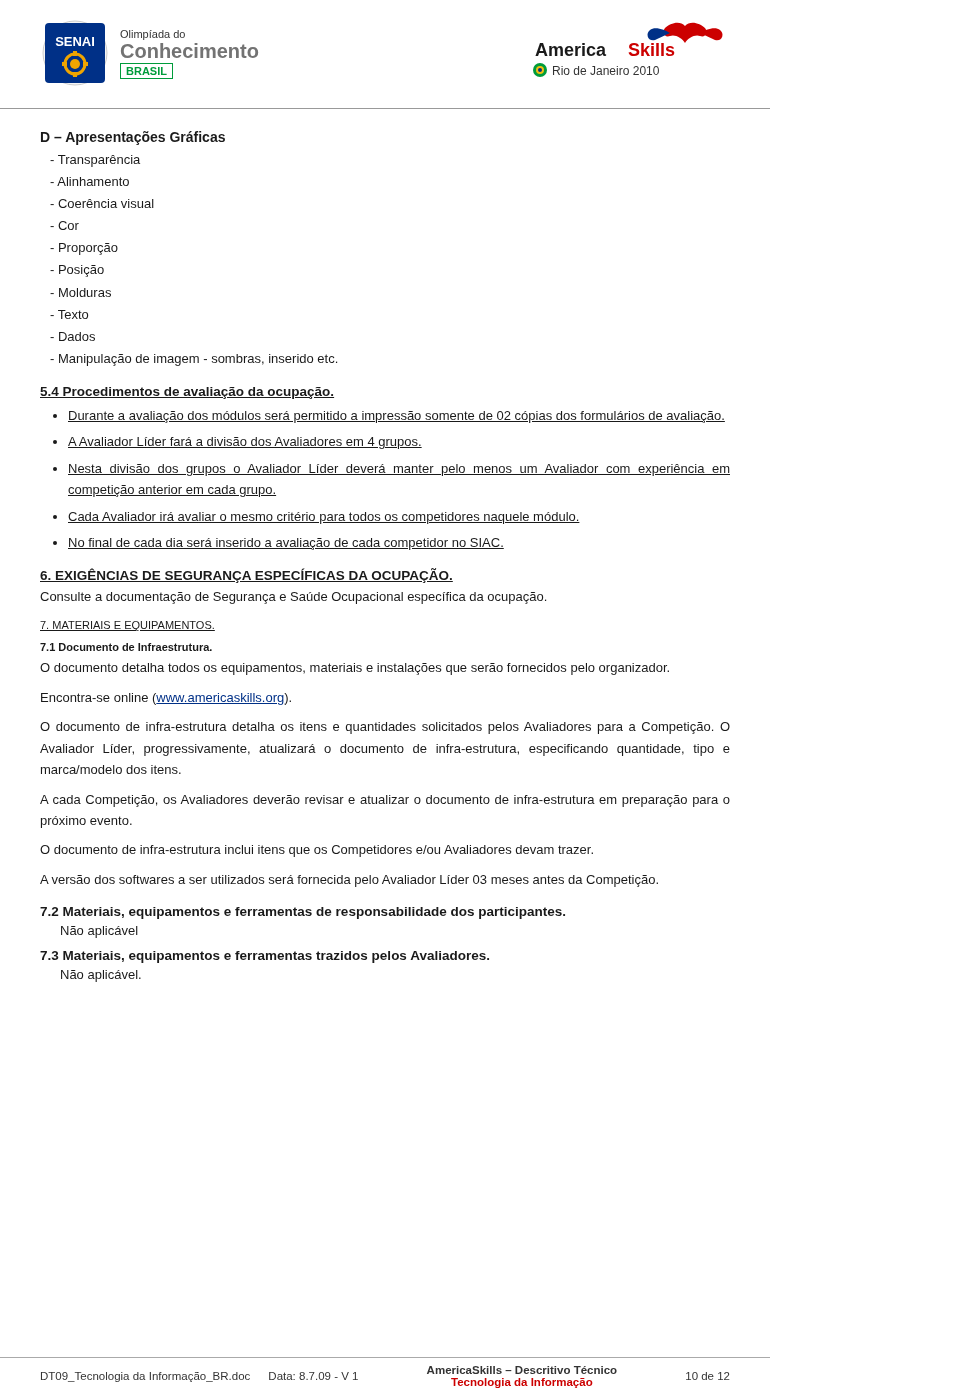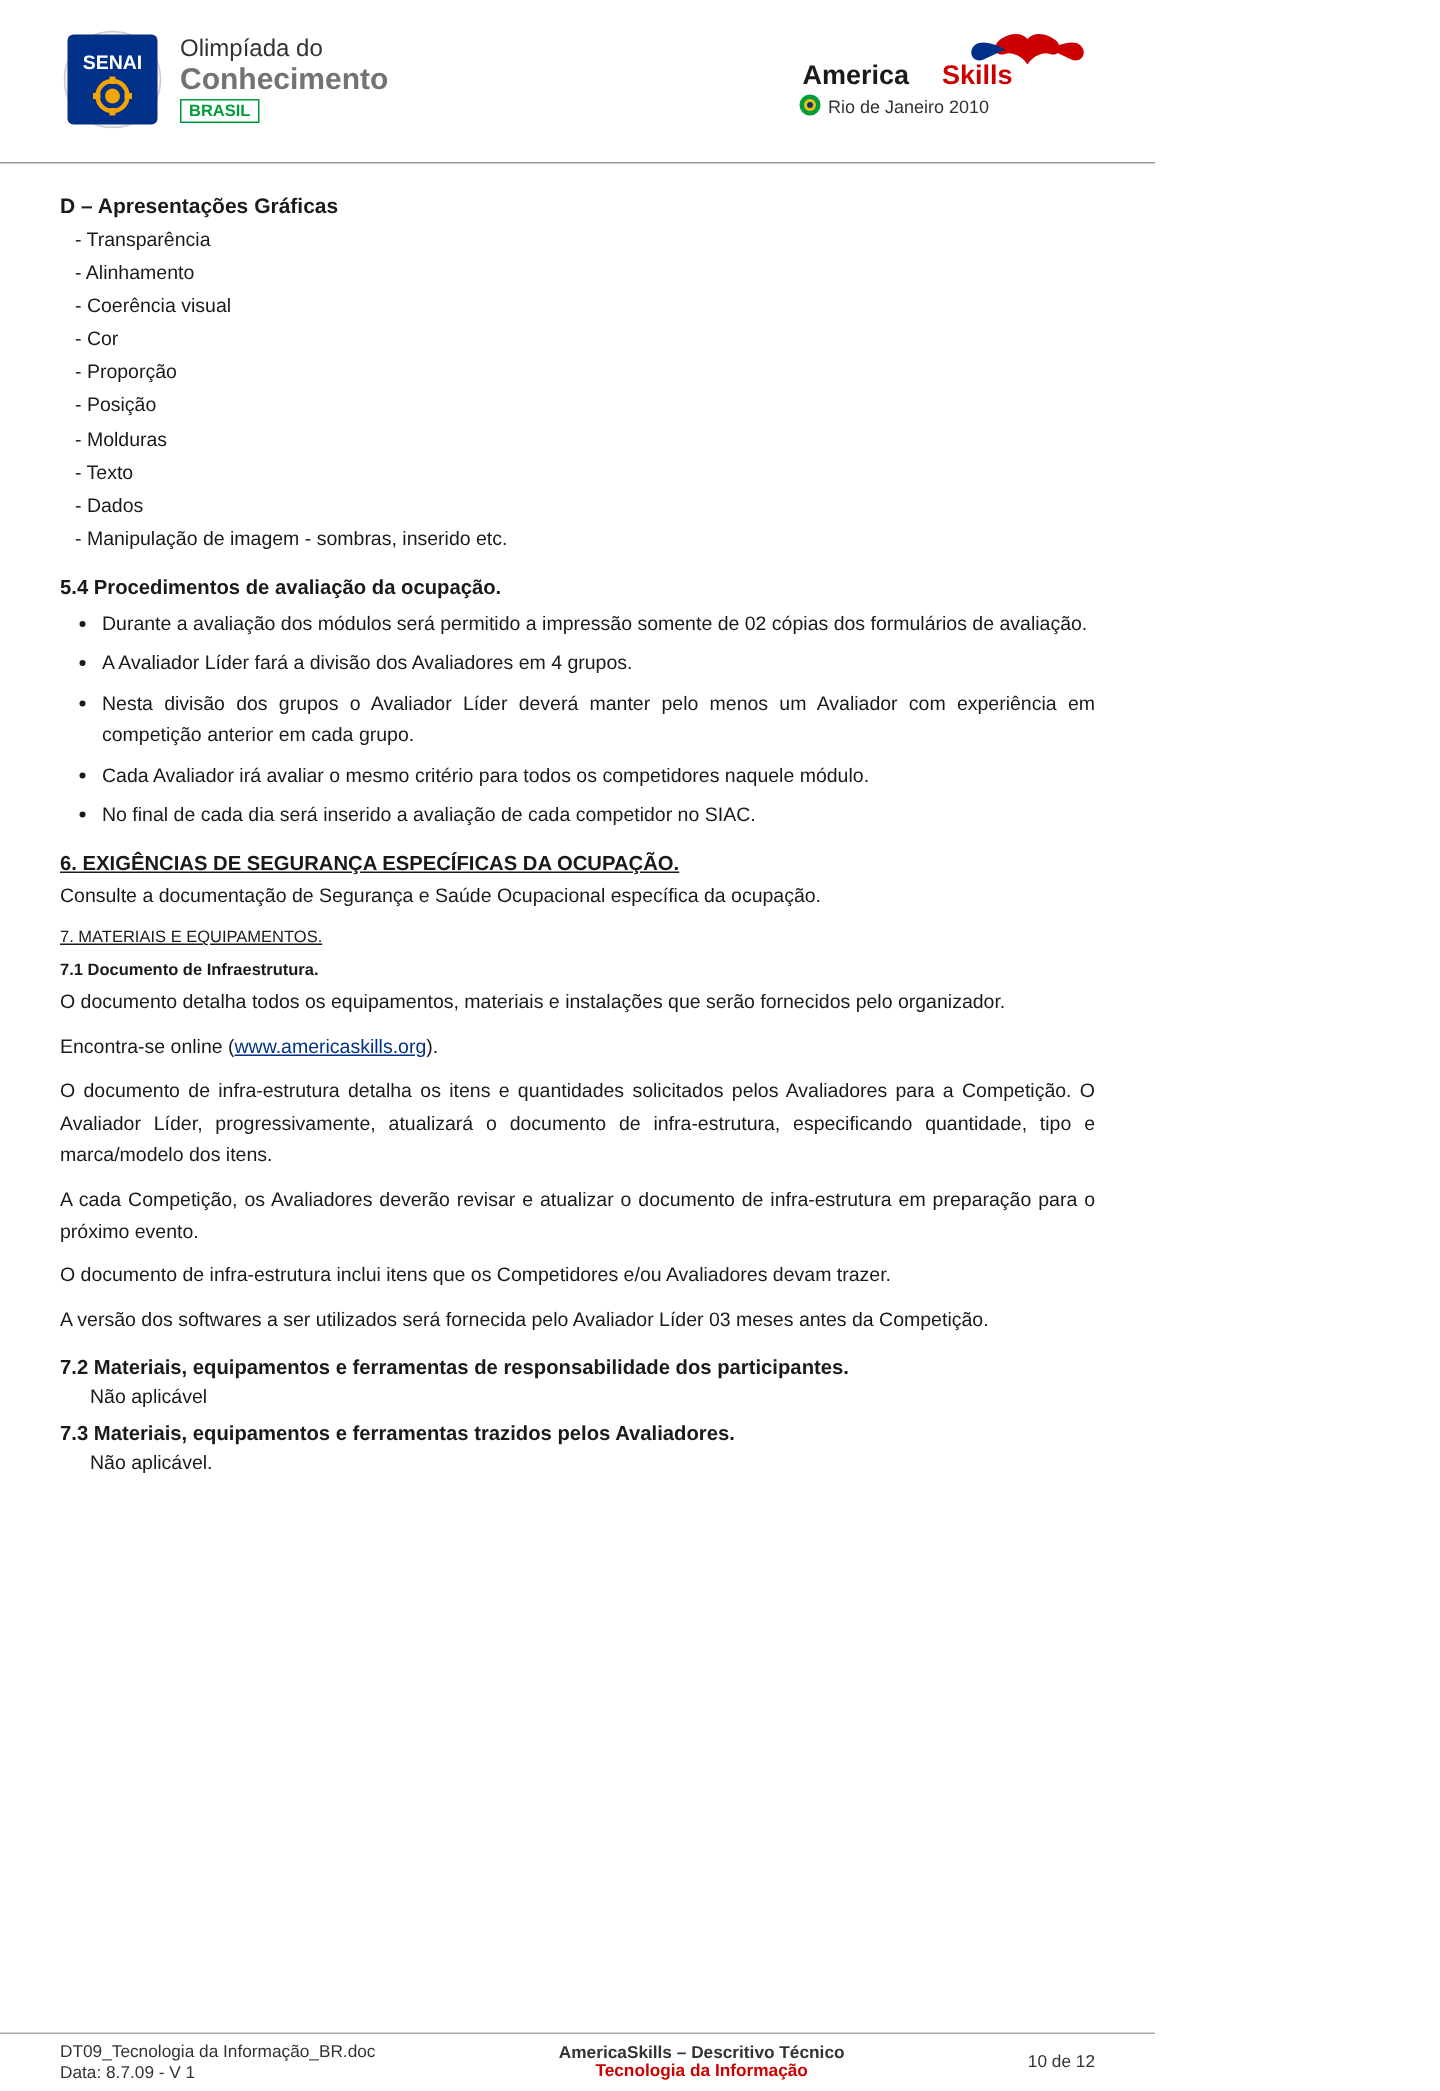--- a/index.html
+++ b/index.html
@@ -35,21 +35,21 @@
     .left-logo-area {
       display: flex;
       align-items: center;
     }
 
     .olimpiada-text-area {
       margin-left: 10px;
     }
 
     .olimpiada-line1 {
-      font-size: 16px;
+      font-size: 11px;
       color: #333;
     }
 
     .olimpiada-line2 {
       font-size: 20px;
       font-weight: bold;
       color: #737373;
     }
 
     .brasil-tag {
@@ -88,20 +88,21 @@
     .section-d-items {
       font-size: 13px;
       line-height: 1.7;
       padding-left: 10px;
     }
 
     
     .section-54 {
       margin-top: 14px;
       margin-bottom: 8px;
+      text-decoration: underline;
     }
 
     .section-54-title {
       font-size: 13.5px;
       font-weight: bold;
       margin-bottom: 6px;
     }
 
     .bullet-list {
       list-style: disc;
@@ -189,22 +190,22 @@
       display: flex;
       justify-content: space-between;
       align-items: center;
       font-size: 11.5px;
       color: #333;
       margin-top: auto;
     }
 
     .footer-left {
       display: flex;
-      flex-direction: column;
-      gap: 2px;
+      flex-direction: row;
+      gap: 18px;
     }
 
     .footer-center {
       text-align: center;
     }
 
     .footer-center-top {
       font-size: 11.5px;
       font-weight: bold;
     }

